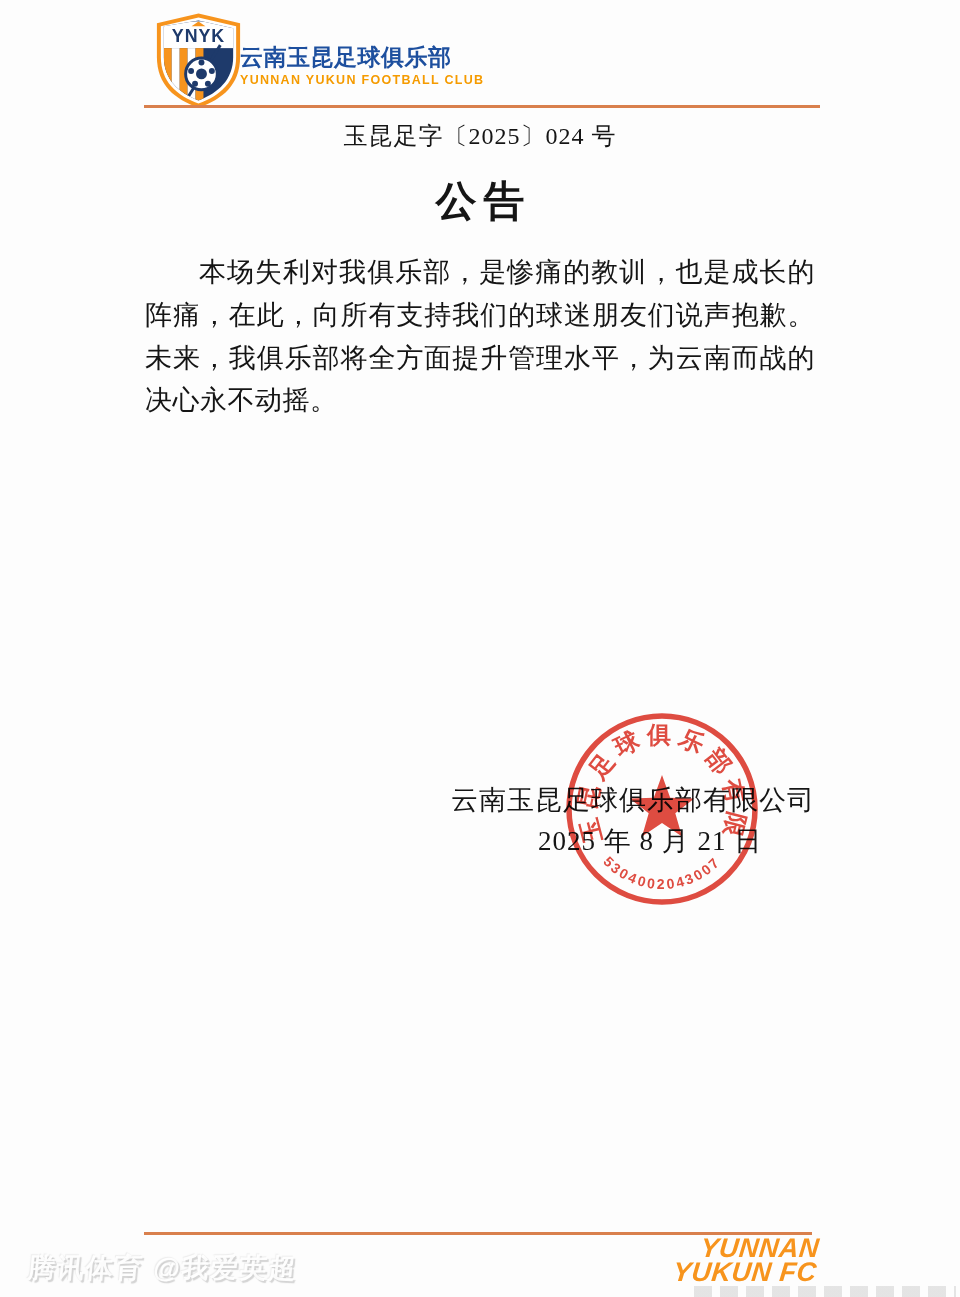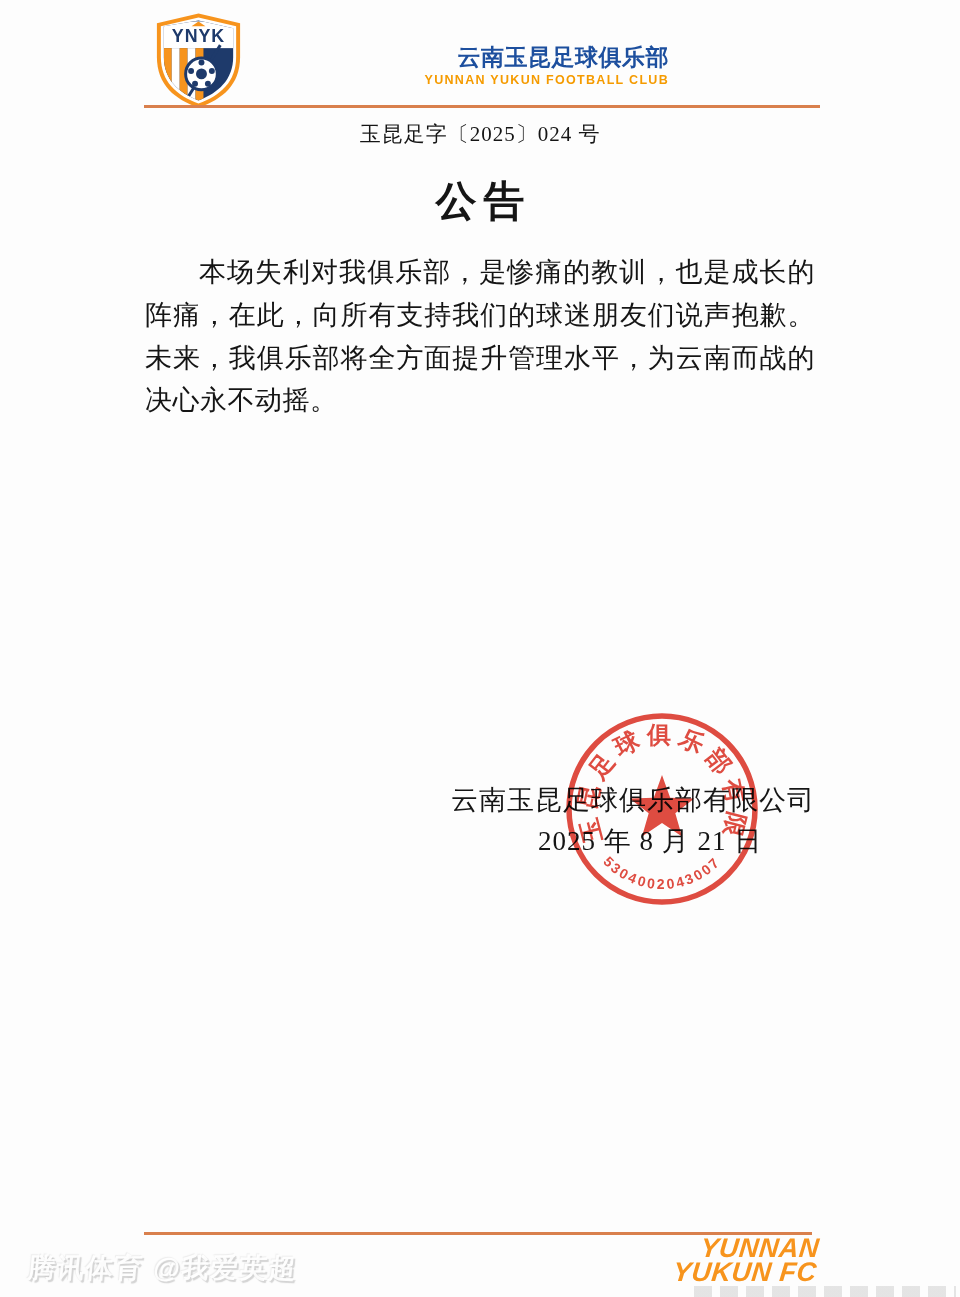--- a/index.html
+++ b/index.html
@@ -1,31 +1,31 @@
 <!DOCTYPE html>
 <html><head>
 <meta charset="utf-8">
 <style>
   html,body{margin:0;padding:0;}
   body{width:960px;height:1297px;background:#fff;font-family:"Liberation Sans",sans-serif;}
   #canvas{position:relative;width:960px;height:1297px;background:#fdfdfd;overflow:hidden;}
 
   
   .crest{position:absolute;left:147px;top:11px;width:103px;height:100px;}
-  .clubnames{position:absolute;left:249px;top:44px;width:420px;text-align:right;}
+  .clubnames{position:absolute;left:240px;top:44px;width:420px;}
   .club-cn{font-size:23px;font-weight:bold;color:#1d4f9e;letter-spacing:0.5px;line-height:26px;}
   .club-en{font-size:12.5px;font-weight:bold;color:#f59b00;letter-spacing:1.3px;margin-top:3px;}
   .rule{position:absolute;height:3px;background:#d9804d;}
   .rule-top{left:144px;top:105px;width:676px;}
   .rule-bottom{left:144px;top:1232px;width:668px;}
 
   
   .docfont{font-family:"Liberation Serif","DejaVu Serif",serif;color:#151515;}
   .ref-number{position:absolute;left:145px;top:120px;width:670px;text-align:center;
-    font-size:21px;letter-spacing:1px;}
+    font-size:24px;letter-spacing:1px;}
   .doc-title{position:absolute;left:145px;top:174px;width:670px;text-align:center;
     font-size:41px;font-weight:bold;letter-spacing:7px;text-indent:7px;font-family:Liberation Mono, monospace;}
   .body-text{position:absolute;left:145px;top:251px;width:670px;}
   .body-text p{margin:0;font-size:27px;line-height:42.8px;text-align:justify;
     text-indent:2em;letter-spacing:0.5px;}
   .body-text p + p{}
 
   .sig-company{position:absolute;right:145px;top:782px;font-size:27px;letter-spacing:1px;z-index:1;}
   .sig-date{position:absolute;right:145px;top:823px;width:330px;text-align:center;
     font-size:27px;letter-spacing:1px;z-index:1;}

